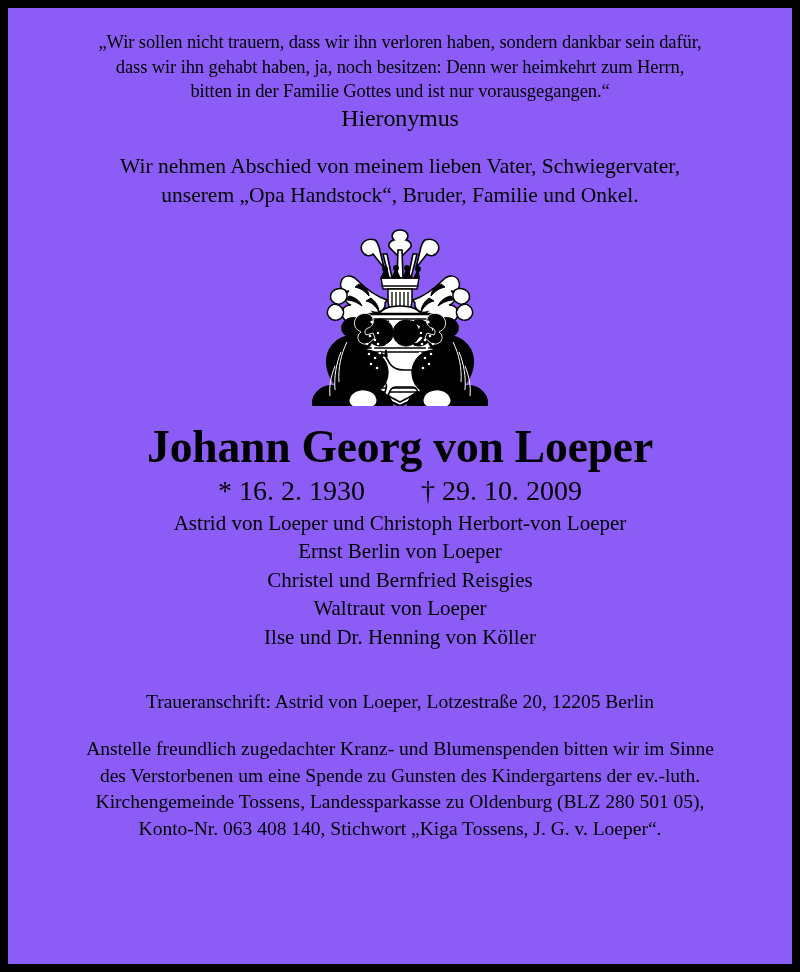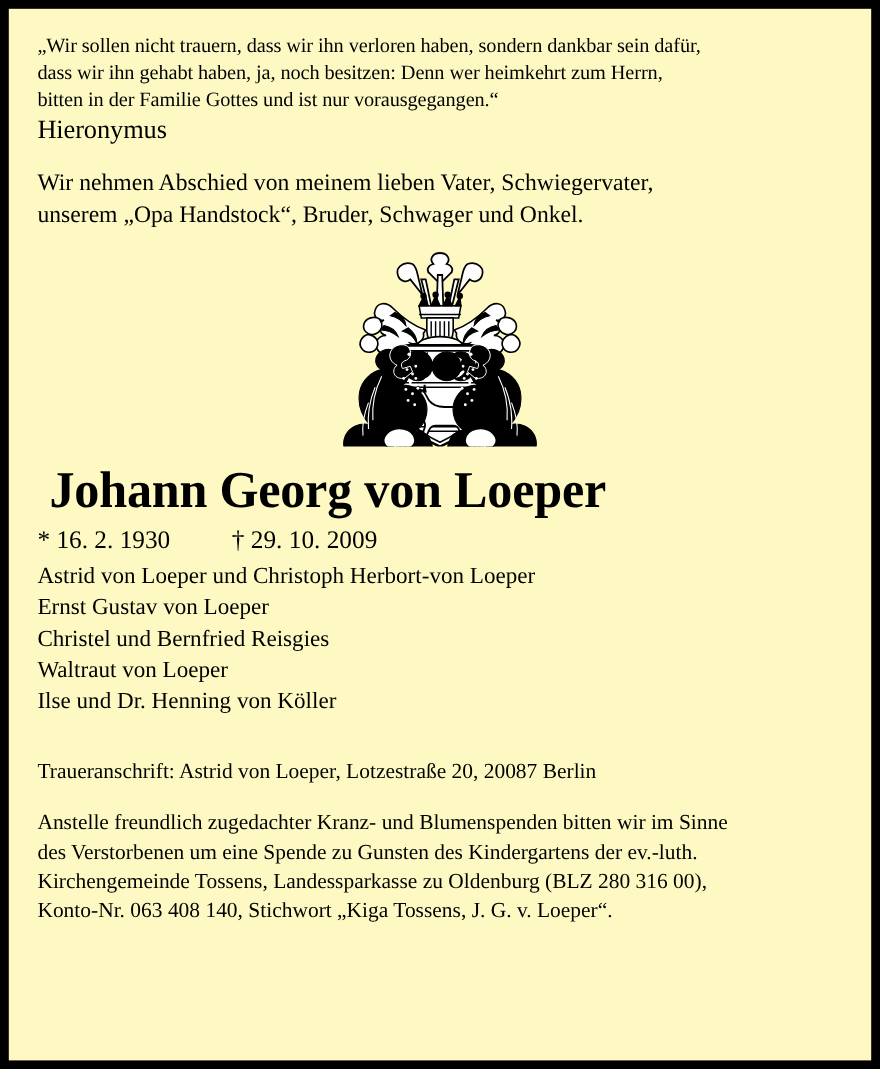--- a/index.html
+++ b/index.html
@@ -19,21 +19,22 @@
     box-sizing: border-box;
     width: 800px;
     height: 972px;
     background: #000000;
     padding: 8px;
   }
   .notice-inner {
     box-sizing: border-box;
     width: 100%;
     height: 100%;
-    background: #fef9c3;
+    background: #8b5cf6;
+    text-align: center;
     padding: 22px 26px 10px 26px;
     position: relative;
   }
 
   
   .quote {
     font-size: 18.5px;
     line-height: 24.5px;
     letter-spacing: -0.1px;
   }
@@ -70,21 +71,21 @@
     font-weight: bold;
     line-height: 52px;
     letter-spacing: -0.2px;
     font-family: "Liberation Serif", "DejaVu Serif", serif;
     transform: scaleX(0.97);
   }
 
   
   .dates {
     margin-top: 6px;
-    font-size: 23px;
+    font-size: 28px;
     line-height: 26px;
   }
   .date-birth { margin-right: 56px; }
 
   
   .survivors {
     margin-top: 5px;
     font-size: 21px;
     line-height: 28.5px;
   }
@@ -121,21 +122,21 @@
 
     <div class="quote">
       <span class="quote-line">„Wir sollen nicht trauern, dass wir ihn verloren haben, sondern dankbar sein dafür,</span>
       <span class="quote-line">dass wir ihn gehabt haben, ja, noch besitzen: Denn wer heimkehrt zum Herrn,</span>
       <span class="quote-line">bitten in der Familie Gottes und ist nur vorausgegangen.“</span>
       <span class="quote-attrib">Hieronymus</span>
     </div>
 
     <div class="intro">
       <span class="intro-line">Wir nehmen Abschied von meinem lieben Vater, Schwiegervater,</span>
-      <span class="intro-line">unserem „Opa Handstock“, Bruder, Schwager und Onkel.</span>
+      <span class="intro-line">unserem „Opa Handstock“, Bruder, Familie und Onkel.</span>
     </div>
 
     <div class="crest-wrap">
       <svg width="250" height="182" viewBox="0 0 250 182" aria-hidden="true">
         <g fill="#000" stroke="#000">
 
           <g fill="#fff" stroke="#000" stroke-width="1.6">
             <path d="M125 6 c-7 0 -10 6 -6 10 c-5 1 -7 6 -3 9 l9 9 l9 -9 c4 -3 2 -8 -3 -9 c4 -4 1 -10 -6 -10 z"></path>
             <path d="M100 16 c-9 -3 -16 4 -13 11 c2 5 8 6 11 3 l11 14 l-4 -17 c-1 -5 -2 -9 -5 -11 z"></path>
             <path d="M150 16 c9 -3 16 4 13 11 c-2 5 -8 6 -11 3 l-11 14 l4 -17 c1 -5 2 -9 5 -11 z"></path>
@@ -319,30 +320,30 @@
     </div>
 
     <div class="deceased-name">Johann Georg von Loeper</div>
 
     <div class="dates">
       <span class="date-birth">* 16. 2. 1930</span><span class="date-death">† 29. 10. 2009</span>
     </div>
 
     <div class="survivors">
       <span class="survivor-line">Astrid von Loeper und Christoph Herbort-von Loeper</span>
-      <span class="survivor-line">Ernst Gustav von Loeper</span>
+      <span class="survivor-line">Ernst Berlin von Loeper</span>
       <span class="survivor-line">Christel und Bernfried Reisgies</span>
       <span class="survivor-line">Waltraut von Loeper</span>
       <span class="survivor-line">Ilse und Dr. Henning von Köller</span>
     </div>
 
-    <div class="address-block">Traueranschrift: Astrid von Loeper, Lotzestraße 20, 20087 Berlin</div>
+    <div class="address-block">Traueranschrift: Astrid von Loeper, Lotzestraße 20, 12205 Berlin</div>
 
 
     <div class="donation-block">
       <span class="donation-line">Anstelle freundlich zugedachter Kranz- und Blumenspenden bitten wir im Sinne</span>
       <span class="donation-line">des Verstorbenen um eine Spende zu Gunsten des Kindergartens der ev.-luth.</span>
-      <span class="donation-line">Kirchengemeinde Tossens, Landessparkasse zu Oldenburg (BLZ 280 316 00),</span>
+      <span class="donation-line">Kirchengemeinde Tossens, Landessparkasse zu Oldenburg (BLZ 280 501 05),</span>
       <span class="donation-line">Konto-Nr. 063 408 140, Stichwort „Kiga Tossens, J. G. v. Loeper“.</span>
     </div>
 
   </div>
 </div>
 
 </body></html>

